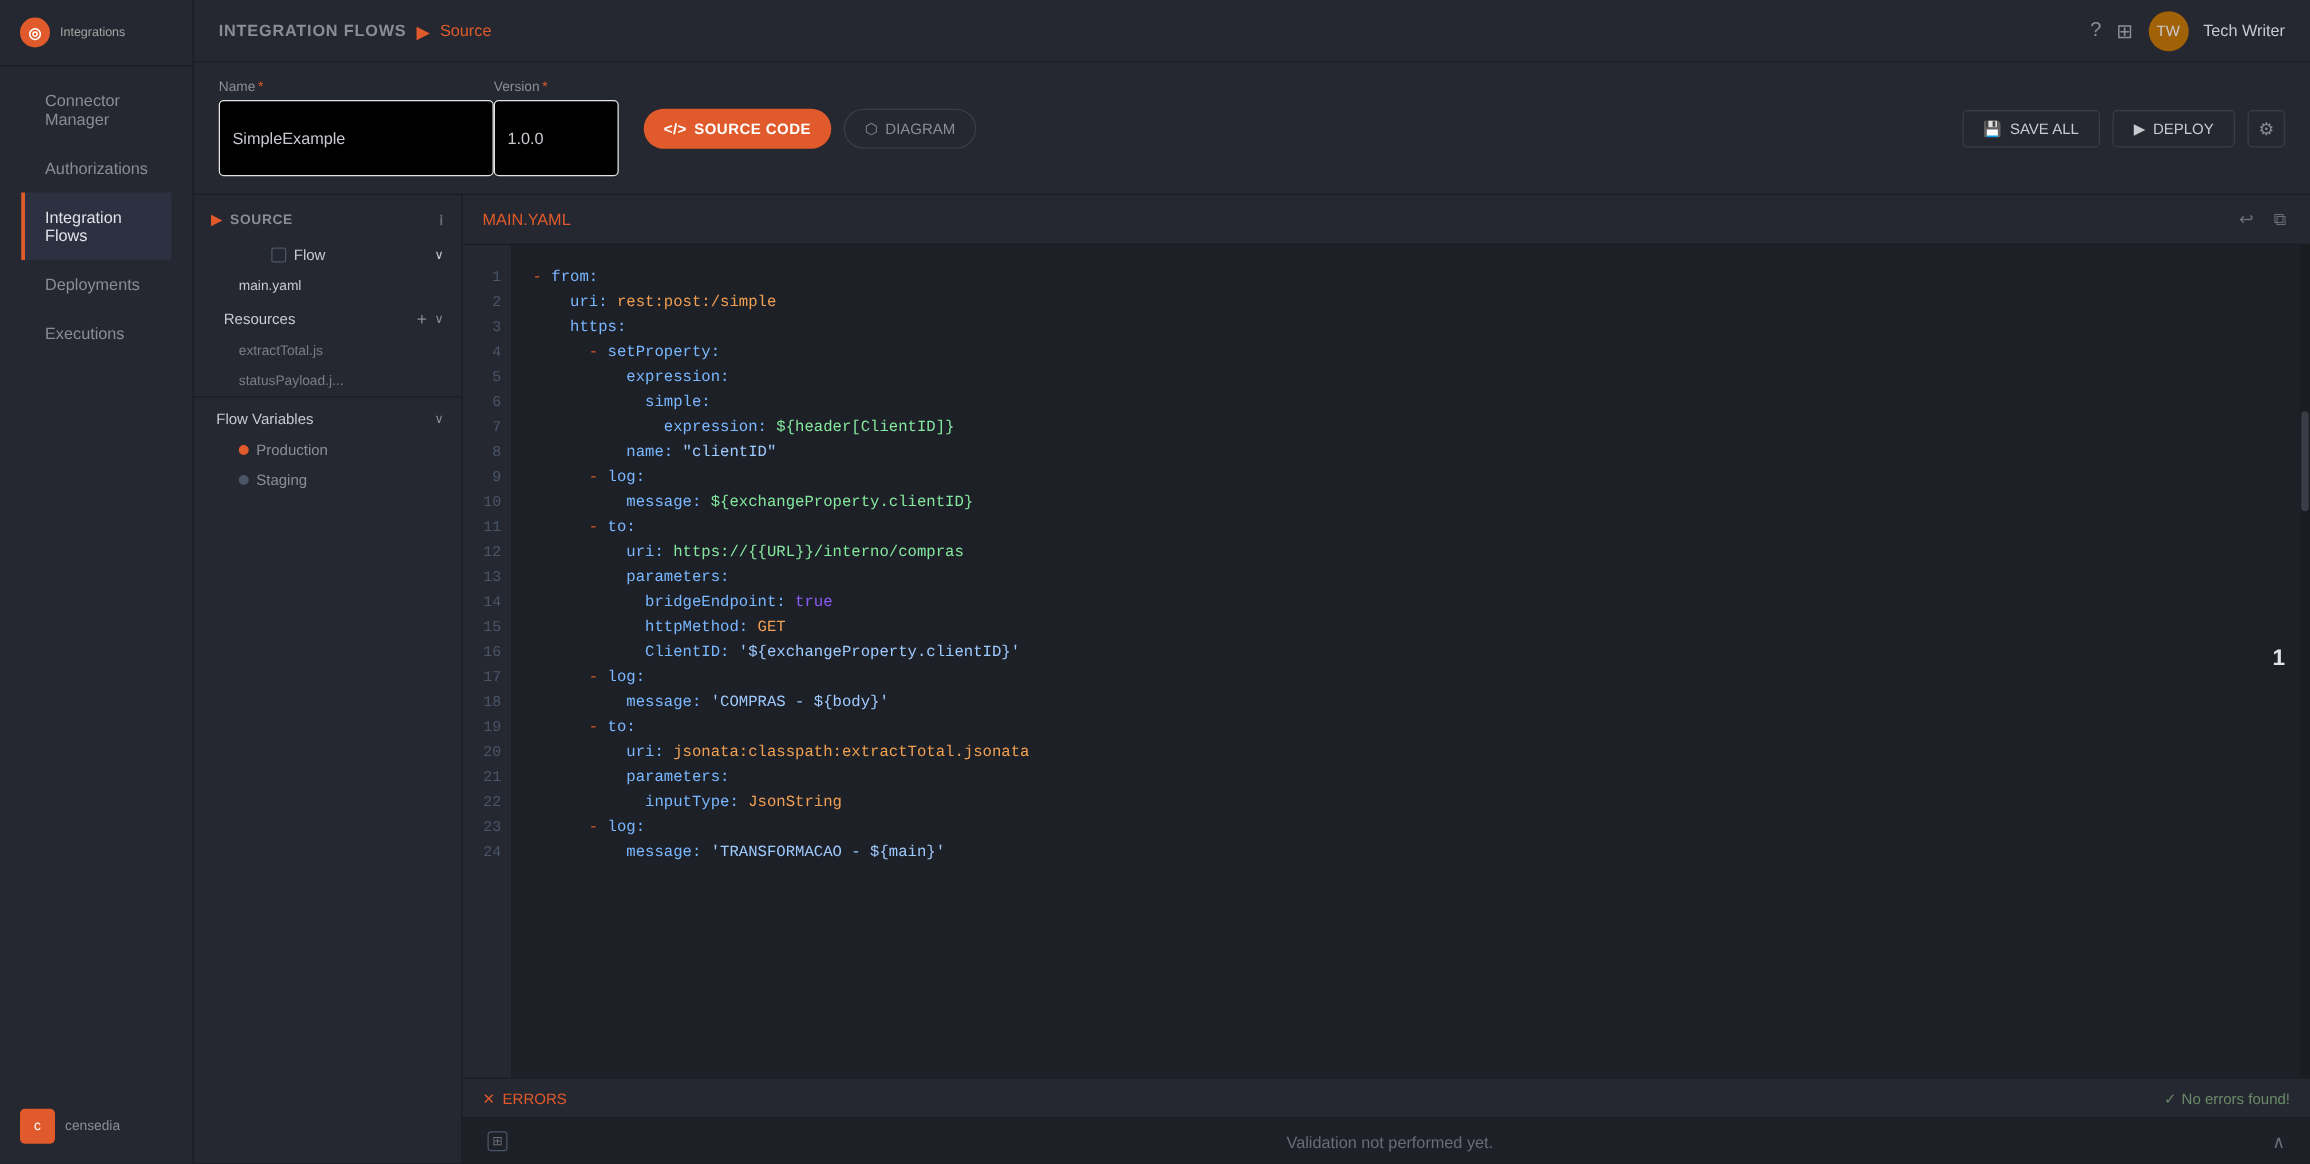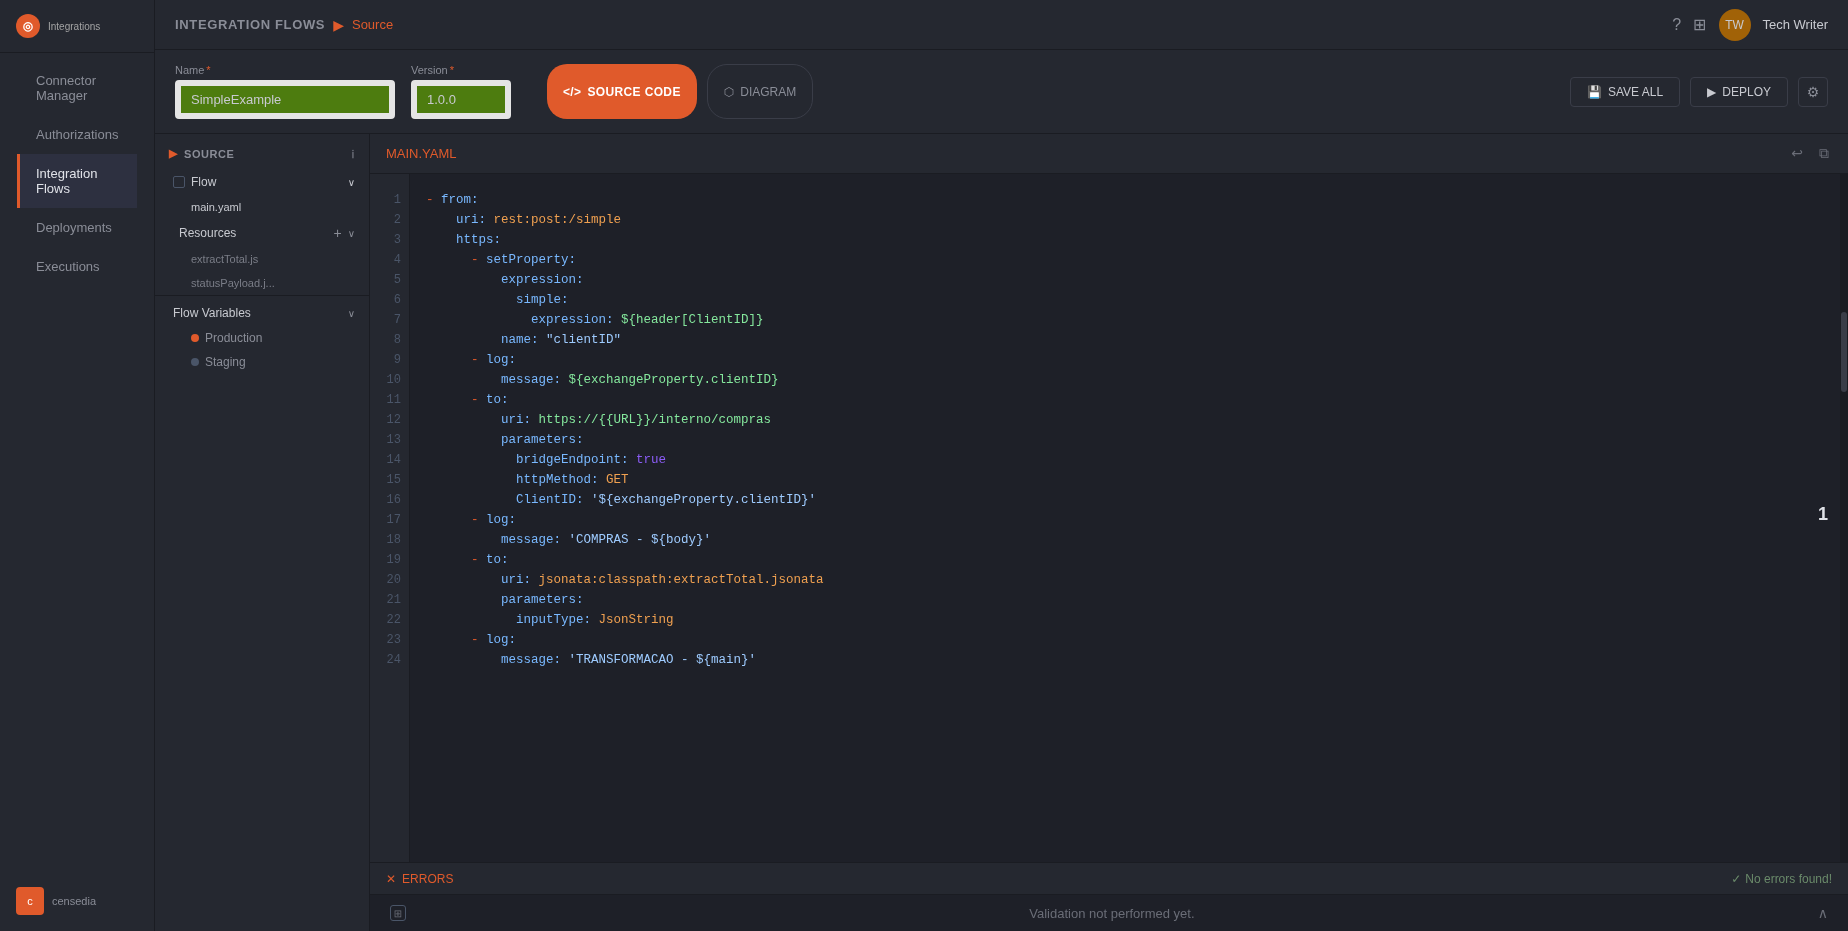--- a/index.html
+++ b/index.html
@@ -147,44 +147,44 @@
       color: #c8cad0;
     }
     .topbar-username {
       color: #c8cad0;
       font-size: 13px;
     }
 
     
     .header-form {
       display: flex;
-      gap: 16px;
+      align-items: center;
       padding: 14px 20px;
       background: #252830;
       border-bottom: 1px solid #1a1c22;
       flex-shrink: 0;
     }
     .form-group {
       display: flex;
       flex-direction: column;
       gap: 4px;
     }
     .form-label {
       font-size: 11px;
       color: #8a8d97;
     }
     .form-label .required {
       color: #e05a2b;
       margin-left: 2px;
     }
     .form-input {
-      background: #4d7c0f;
-      border: 6px solid #e5e5e5;
+      background: #000000;
+      border: 1px solid #e5e5e5;
       border-radius: 4px;
-      padding: 6px 10px;
+      padding: 22px 10px;
       color: #c8cad0;
       font-size: 13px;
       width: 220px;
     }
     .form-input-sm {
       width: 100px;
     }
     .header-buttons {
       display: flex;
       gap: 10px;
@@ -313,20 +313,21 @@
       flex-shrink: 0;
     }
     .tree-item .chevron {
       font-size: 10px;
       margin-left: auto;
     }
     .tree-item.folder {
       font-size: 12px;
       color: #c8cad0;
       font-weight: 500;
+      margin-left: 44px;
     }
 
     .tree-child {
       padding-left: 36px;
       font-size: 11px;
       color: #7a7d87;
     }
     .tree-child.active {
       color: #c8cad0;
     }

